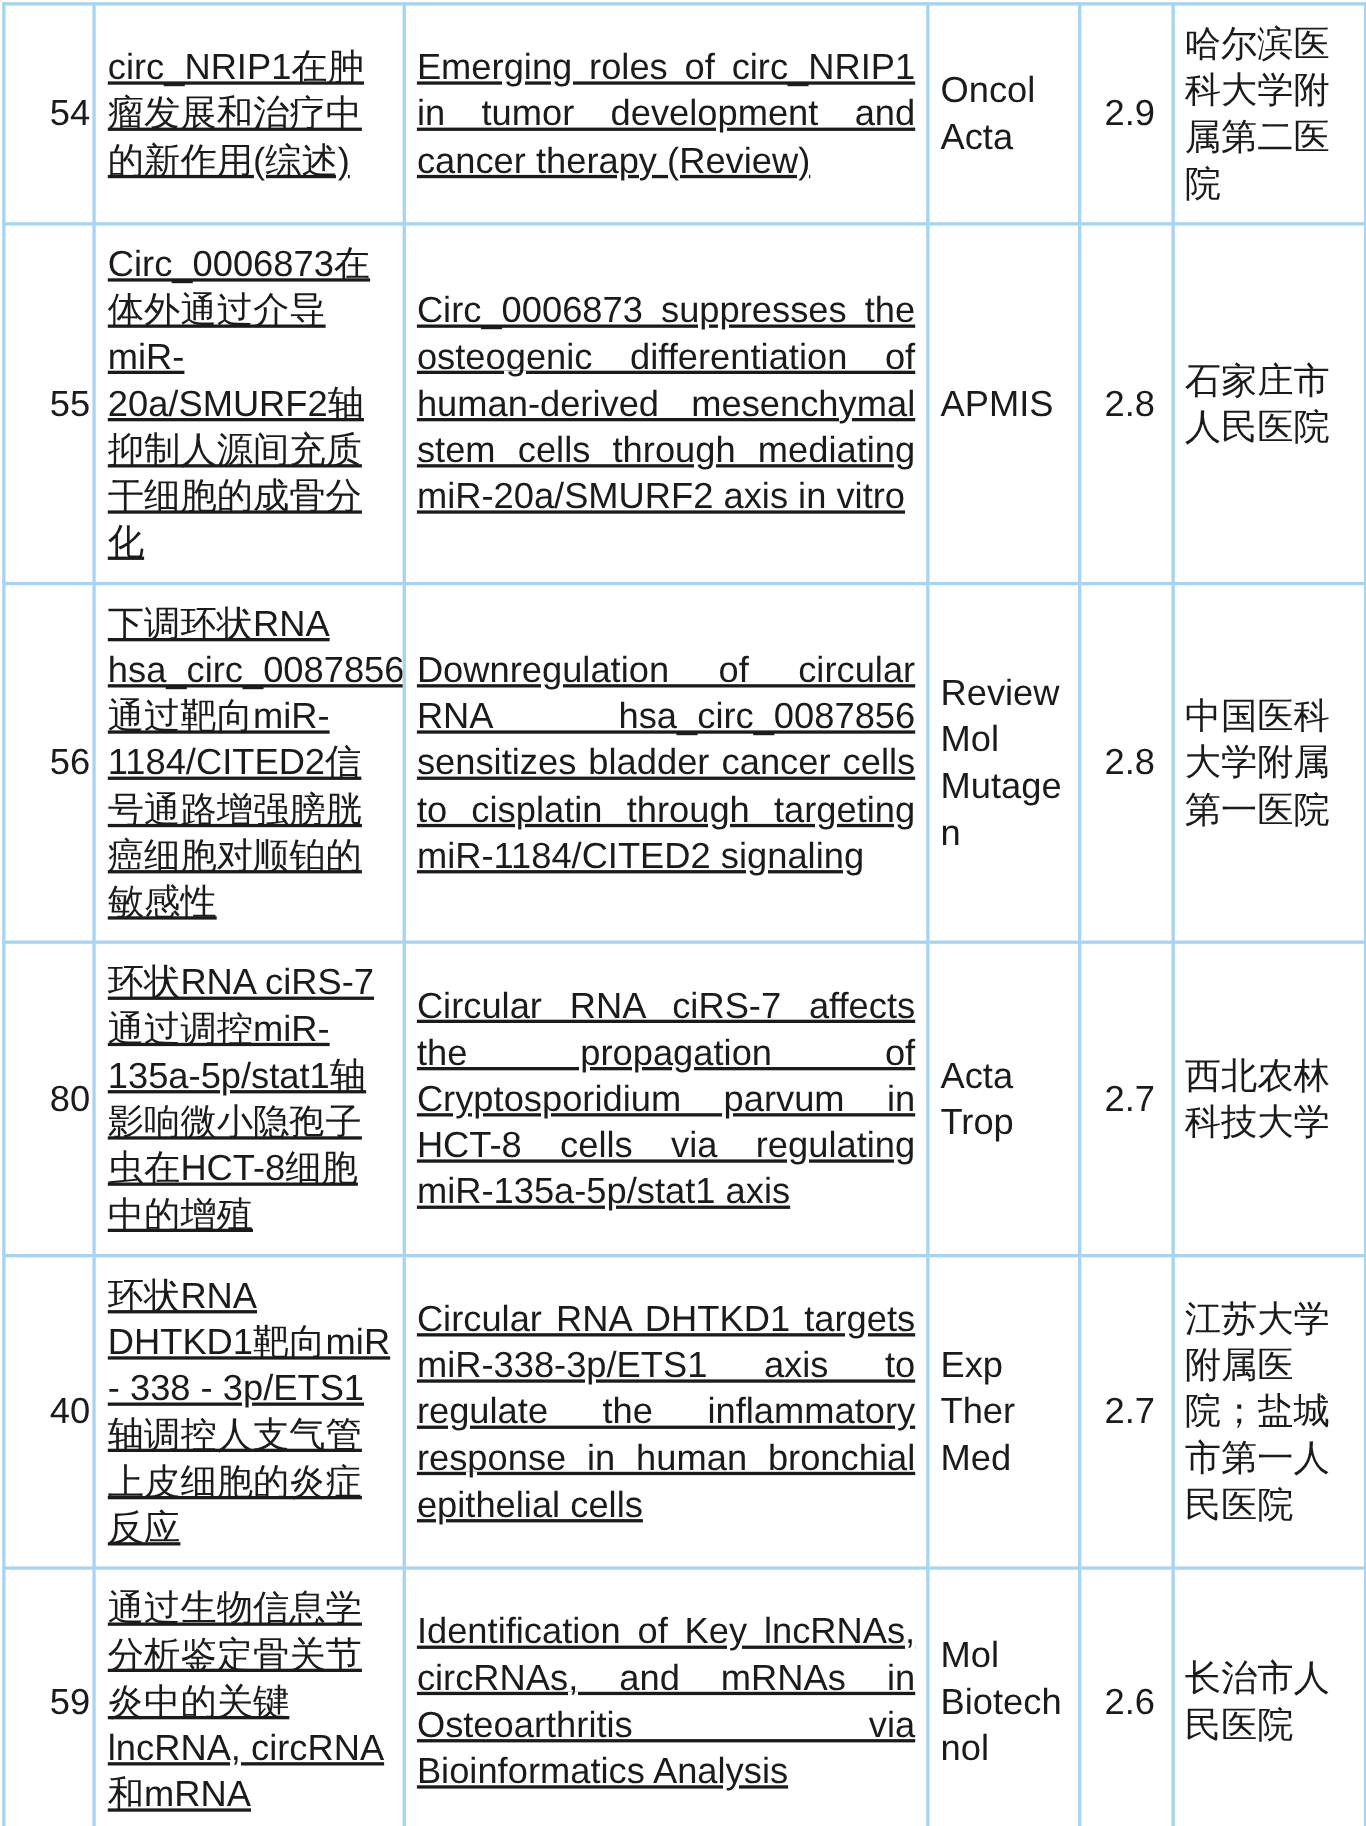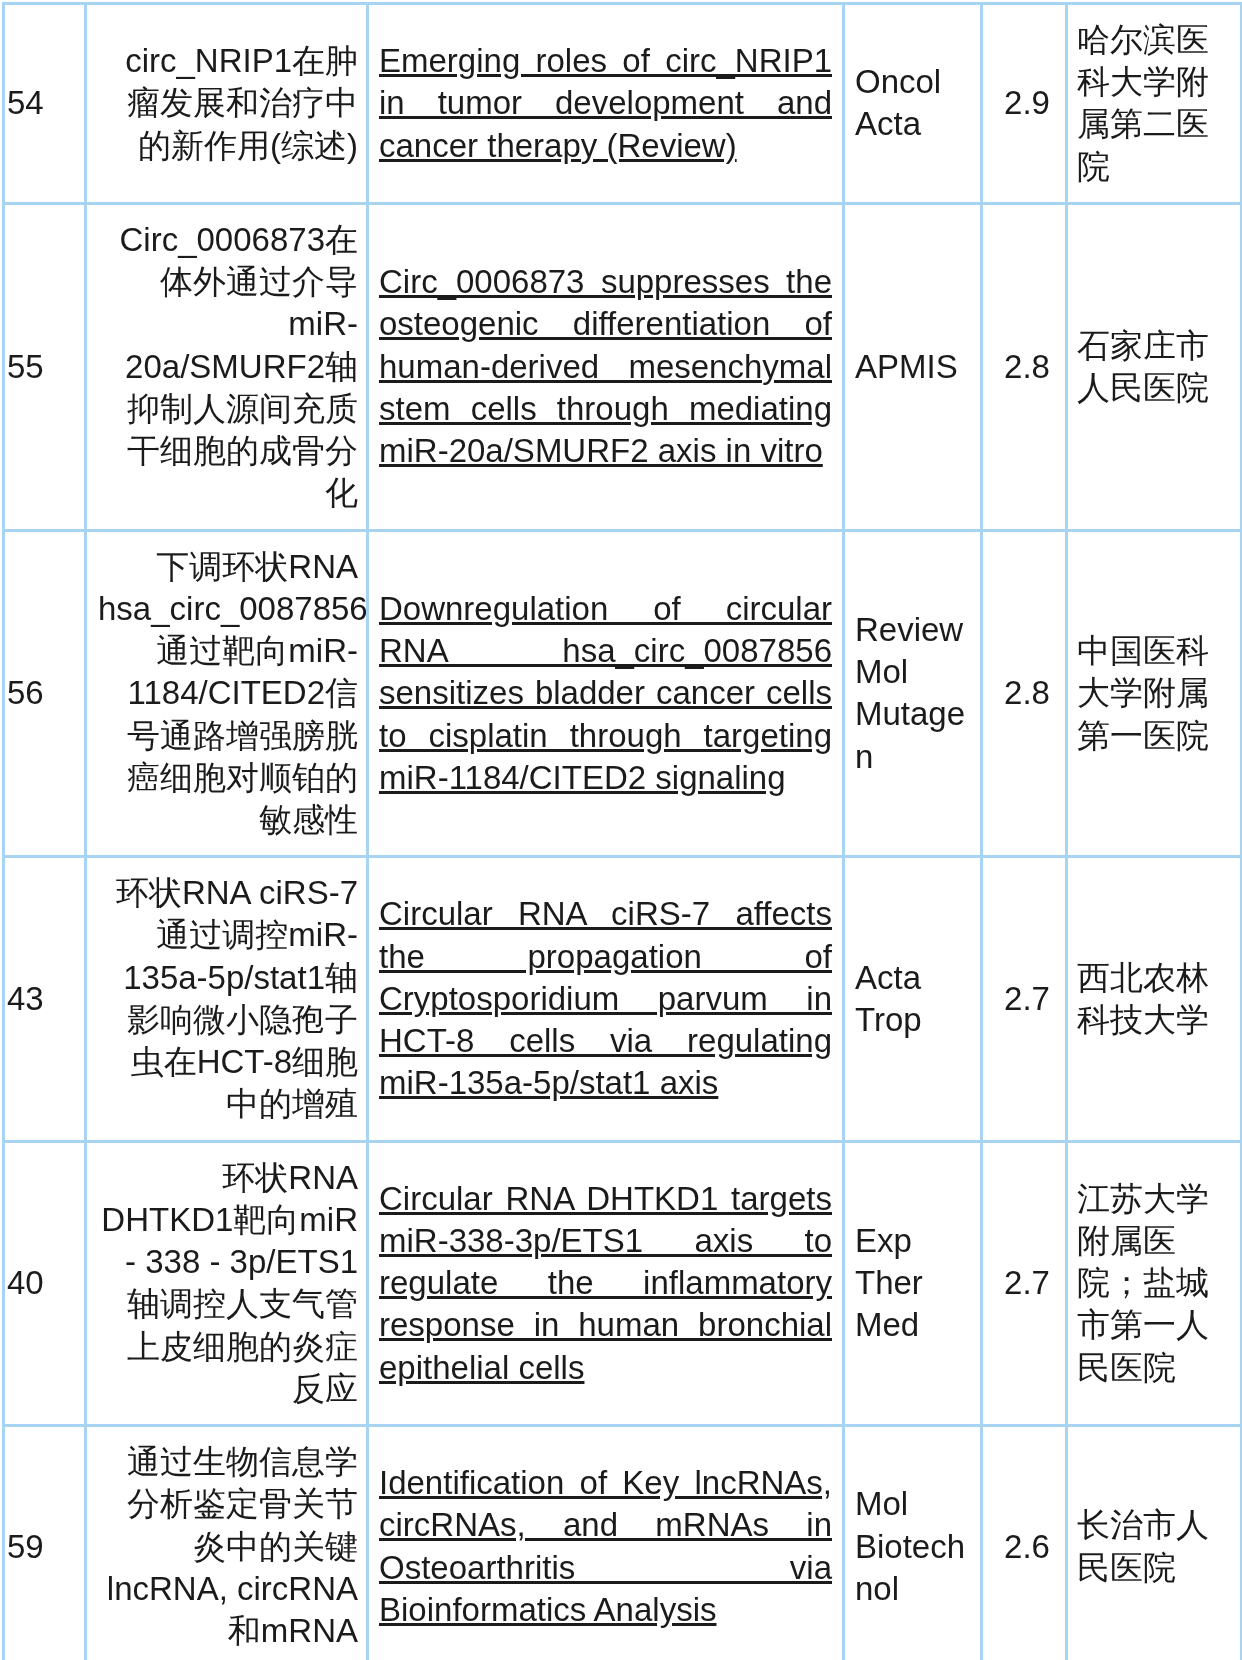--- a/index.html
+++ b/index.html
@@ -27,22 +27,22 @@
     overflow: hidden;
     word-break: normal;
   }
   col.c-num   { width: 82px; }
   col.c-zh    { width: 282px; }
   col.c-en    { width: 476px; }
   col.c-jrnl  { width: 138px; }
   col.c-if    { width: 85px; }
   col.c-inst  { width: 175px; }
 
-  td.num  { text-align: left; padding: 4px 2px; }
-  td.zh   { padding: 14px 8px 14px 11px; text-align: right; }
+  td.num  { text-align: right; padding: 4px 2px; }
+  td.zh   { padding: 14px 8px 14px 11px; text-align: left; text-decoration: underline; }
   td.en   { padding: 14px 10px; text-align: justify; text-decoration: underline; }
   td.jrnl { padding: 14px 6px 14px 10px; overflow-wrap: anywhere; }
   td.if   { padding: 4px 4px 4px 10px; text-align: center; }
   td.inst { padding: 14px 0 14px 9px; }
 
   
   tr:nth-child(1) { height: 148px; }
   tr:nth-child(2) { height: 249px; }
   tr:nth-child(3) { height: 280px; }
   tr:nth-child(4) { height: 240px; }
@@ -82,21 +82,21 @@
       </tr>
       <tr>
         <td class="num">56</td>
         <td class="zh">下调环状RNA hsa_circ_0087856通过靶向miR-1184/CITED2信号通路增强膀胱癌细胞对顺铂的敏感性</td>
         <td class="en">Downregulation of circular RNA hsa_circ_0087856 sensitizes bladder cancer cells to cisplatin through targeting miR-1184/CITED2 signaling</td>
         <td class="jrnl">Review Mol Mutagen</td>
         <td class="if">2.8</td>
         <td class="inst">中国医科大学附属第一医院</td>
       </tr>
       <tr>
-        <td class="num">43</td>
+        <td class="num">80</td>
         <td class="zh">环状RNA ciRS-7通过调控miR-135a-5p/stat1轴影响微小隐孢子虫在HCT-8细胞中的增殖</td>
         <td class="en">Circular RNA ciRS-7 affects the propagation of Cryptosporidium parvum in HCT-8 cells via regulating miR-135a-5p/stat1 axis</td>
         <td class="jrnl">Acta Trop</td>
         <td class="if">2.7</td>
         <td class="inst">西北农林科技大学</td>
       </tr>
       <tr>
         <td class="num">40</td>
         <td class="zh">环状RNA DHTKD1靶向miR - 338 - 3p/ETS1轴调控人支气管上皮细胞的炎症反应</td>
         <td class="en">Circular RNA DHTKD1 targets miR-338-3p/ETS1 axis to regulate the inflammatory response in human bronchial epithelial cells</td>

